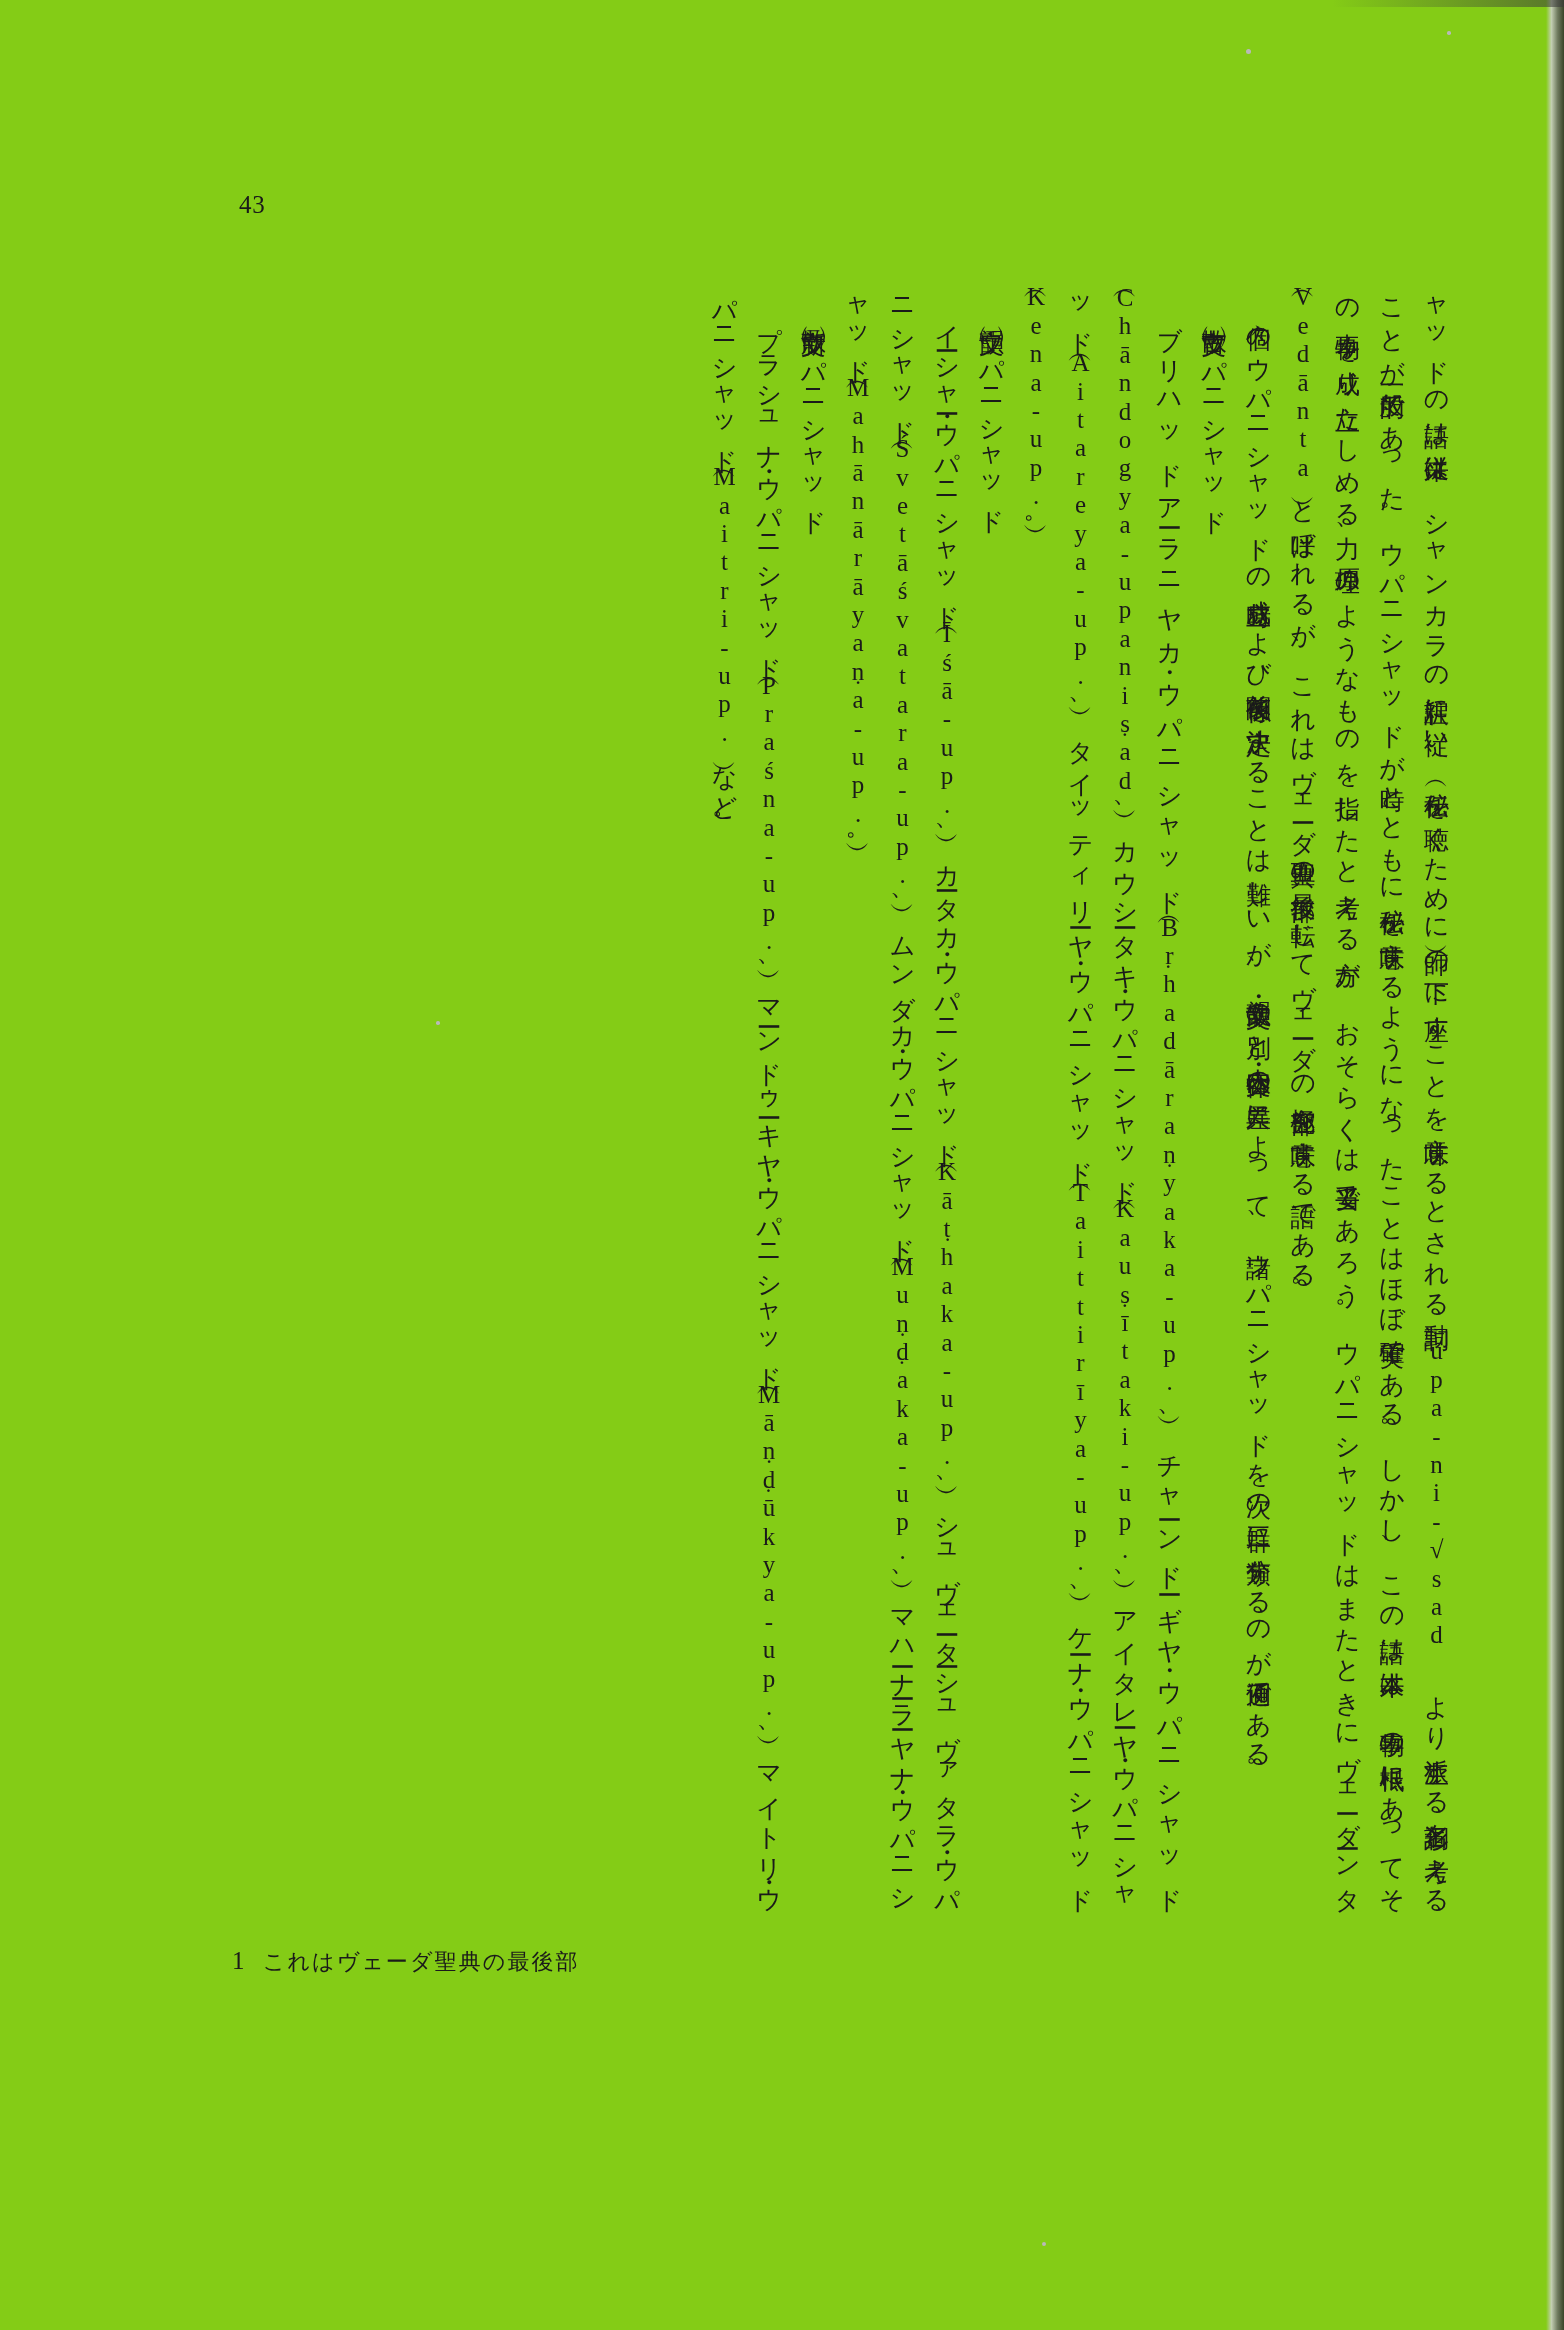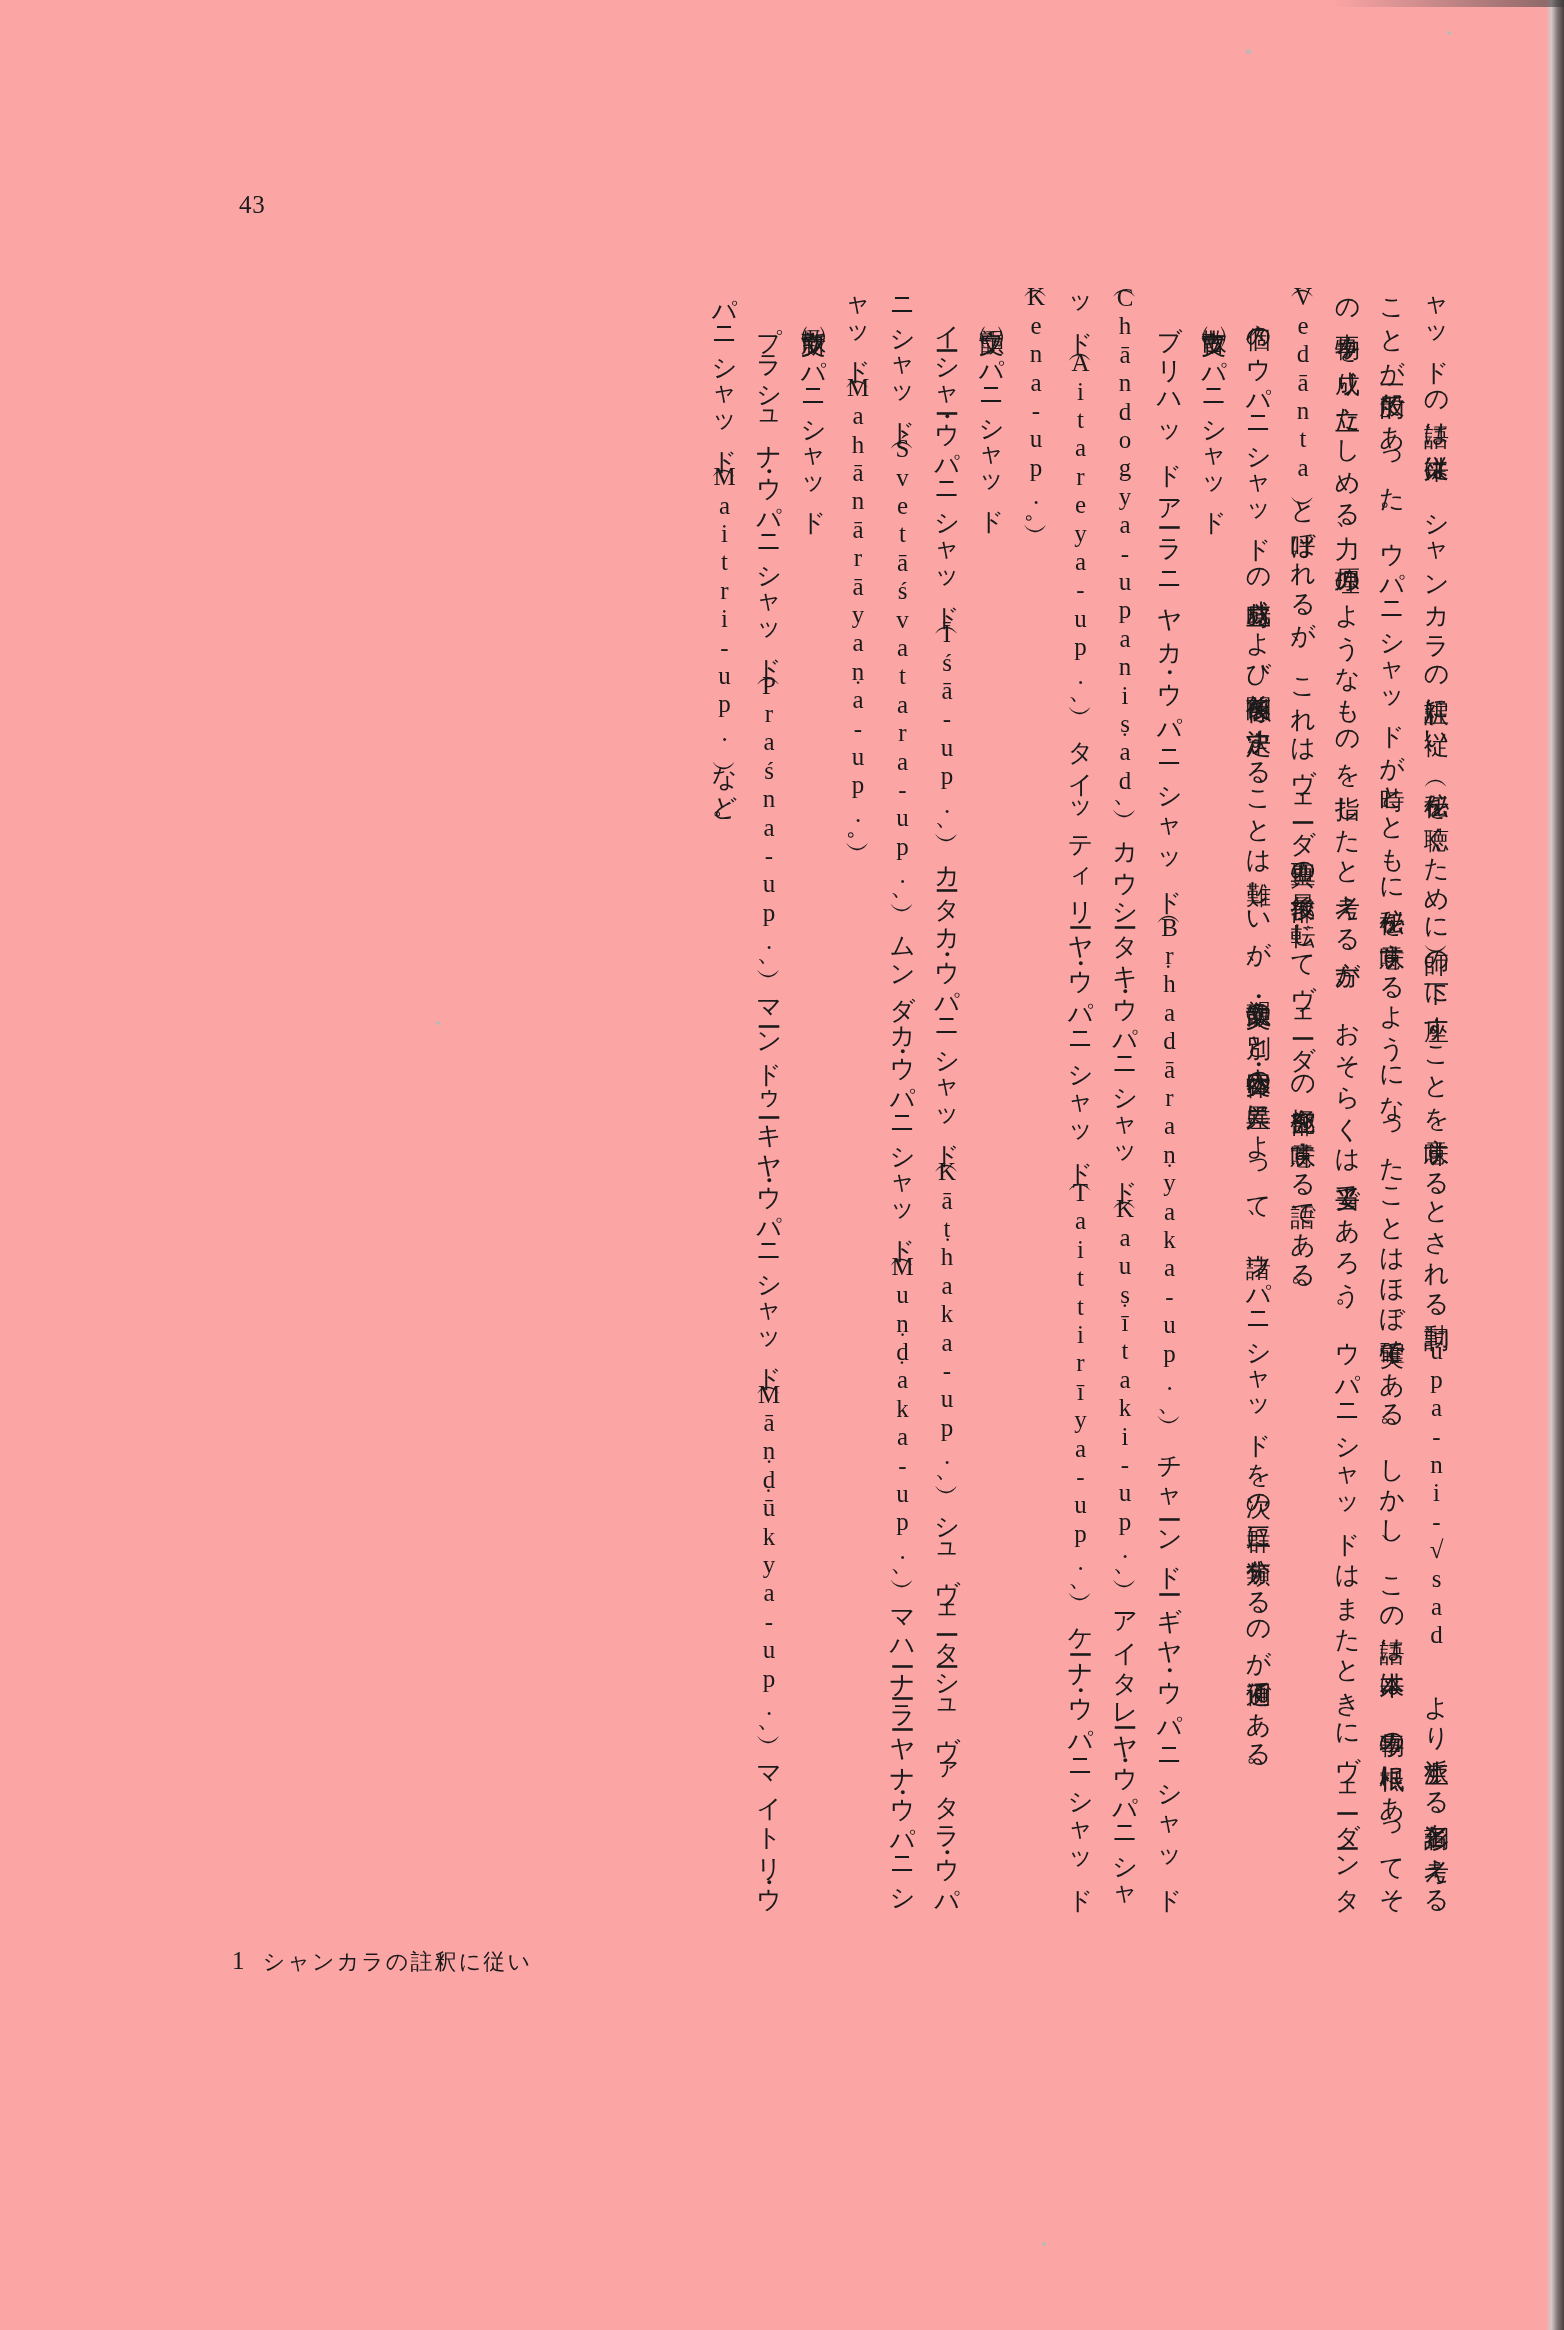--- a/index.html
+++ b/index.html
@@ -13,21 +13,21 @@
     position: relative;
     font-family: "Liberation Serif", "DejaVu Serif", serif;
     color: #1a1a1a;
     overflow: hidden;
   }
 
   
   .page {
     position: absolute;
     inset: 0;
-    background: #fca5a5;
+    background: #84cc16;
   }
   
   .scan-edge {
     position: absolute;
     top: 0;
     right: 0;
     width: 18.3px;
     height: 2330px;
     background: linear-gradient(to left, #2b2b2b 0%, #6b6b6b 35%, #cfcfcf 70%, rgba(255,255,255,0) 100%);
     opacity: 0.85;
@@ -149,17 +149,17 @@
       <span class="head-marker">㈢</span><span>新散文ウパニシャッド</span>
     </p>
     <p class="indent">
       <span>プラシュナ・ウパニシャッド（Praśna-up.）、マーンドゥーキヤ・ウパニシャッド（Māṇḍūkya-up.）、マイトリ・ウパニシャッド（Maitri-up.）など。</span>
     </p>
 
   </div>
 
   <div class="footer">
     <span class="num">1</span>
-    <span class="title">シャンカラの註釈に従い</span>
+    <span class="title">これはヴェーダ聖典の最後部</span>
   </div>
 
 </div>
 
 
 </body></html>

